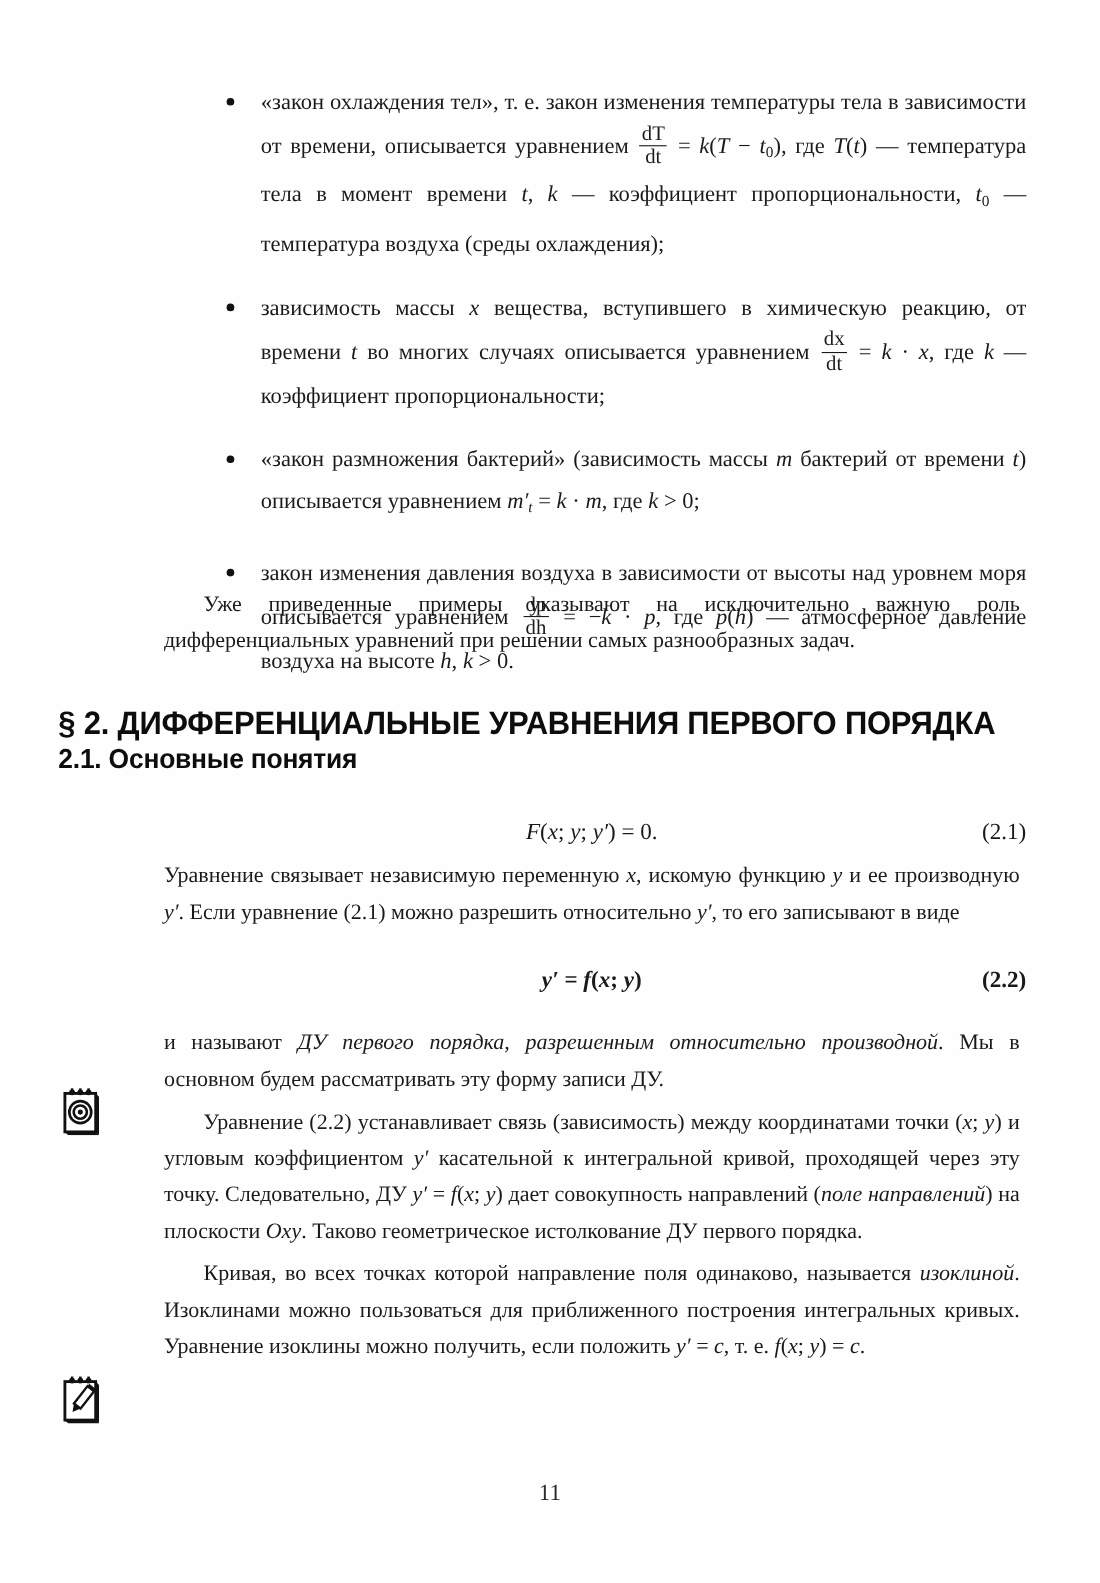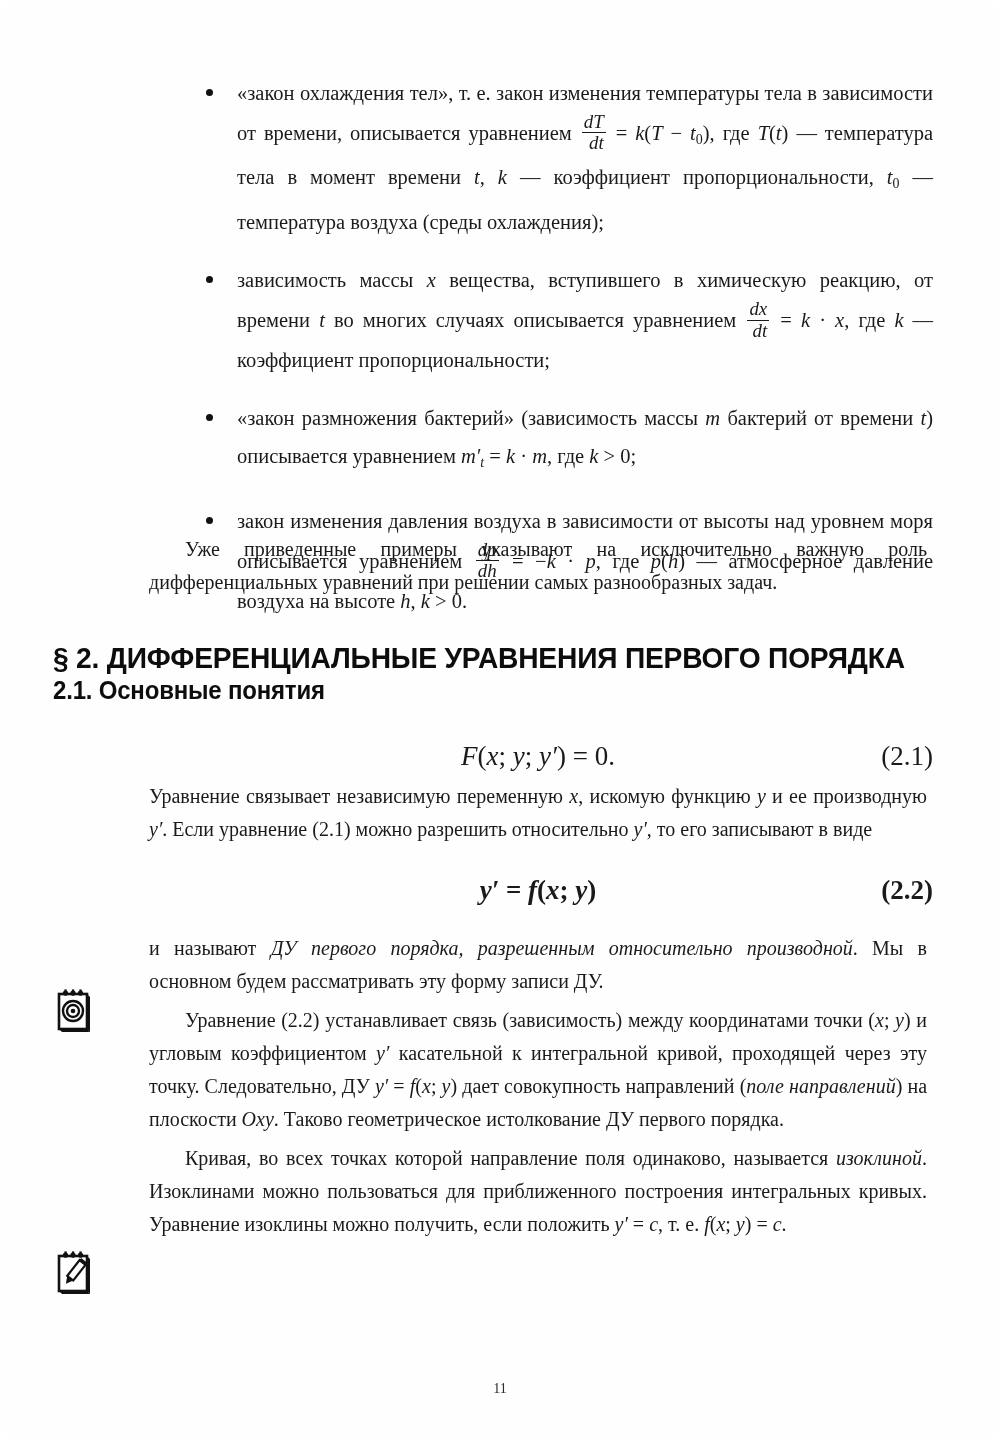--- a/index.html
+++ b/index.html
@@ -69,33 +69,32 @@
 
   
   .m { font-family: "Liberation Serif", "DejaVu Serif", serif; font-style: italic; }
   .mr { font-style: normal; }
   .sub { font-size: 0.68em; vertical-align: -0.28em; font-style: normal; }
   .prime { font-style: italic; }
 
   .frac {
     display: inline-block;
     vertical-align: -0.52em;
-    text-align: right;
-    font-style: italic;
+    text-align: center;
     line-height: 1.08;
     margin: 0 2px;
     font-size: 0.92em;
   }
   .frac .num { display: block; padding: 0 2px; }
   .frac .den { display: block; padding: 0 2px; border-top: 1.3px solid #1a1a1a; }
 
   
   .eq-row {
     position: relative;
-    font-size: 27px;
+    font-size: 21px;
     height: 40px;
     line-height: 40px;
   }
   .eq-body {
     position: absolute;
     left: 0; right: 0;
     text-align: center;
   }
   .eq-num {
     position: absolute;
@@ -126,23 +125,22 @@
   }
   #icon-aim   { top: 988px; }
   #icon-pencil{ top: 1250px; }
 
   
   .page-number {
     position: absolute;
     left: 0; right: 0;
     top: 1345px;
     text-align: center;
-    font-size: 14px;
+    font-size: 21px;
     color: #2a2a2a;
-    margin-top: 36px;
   }
 
   .it { font-style: italic; }
 </style>
 </head>
 <body>
 
 <div class="page">
 
   <div class="bullets">

